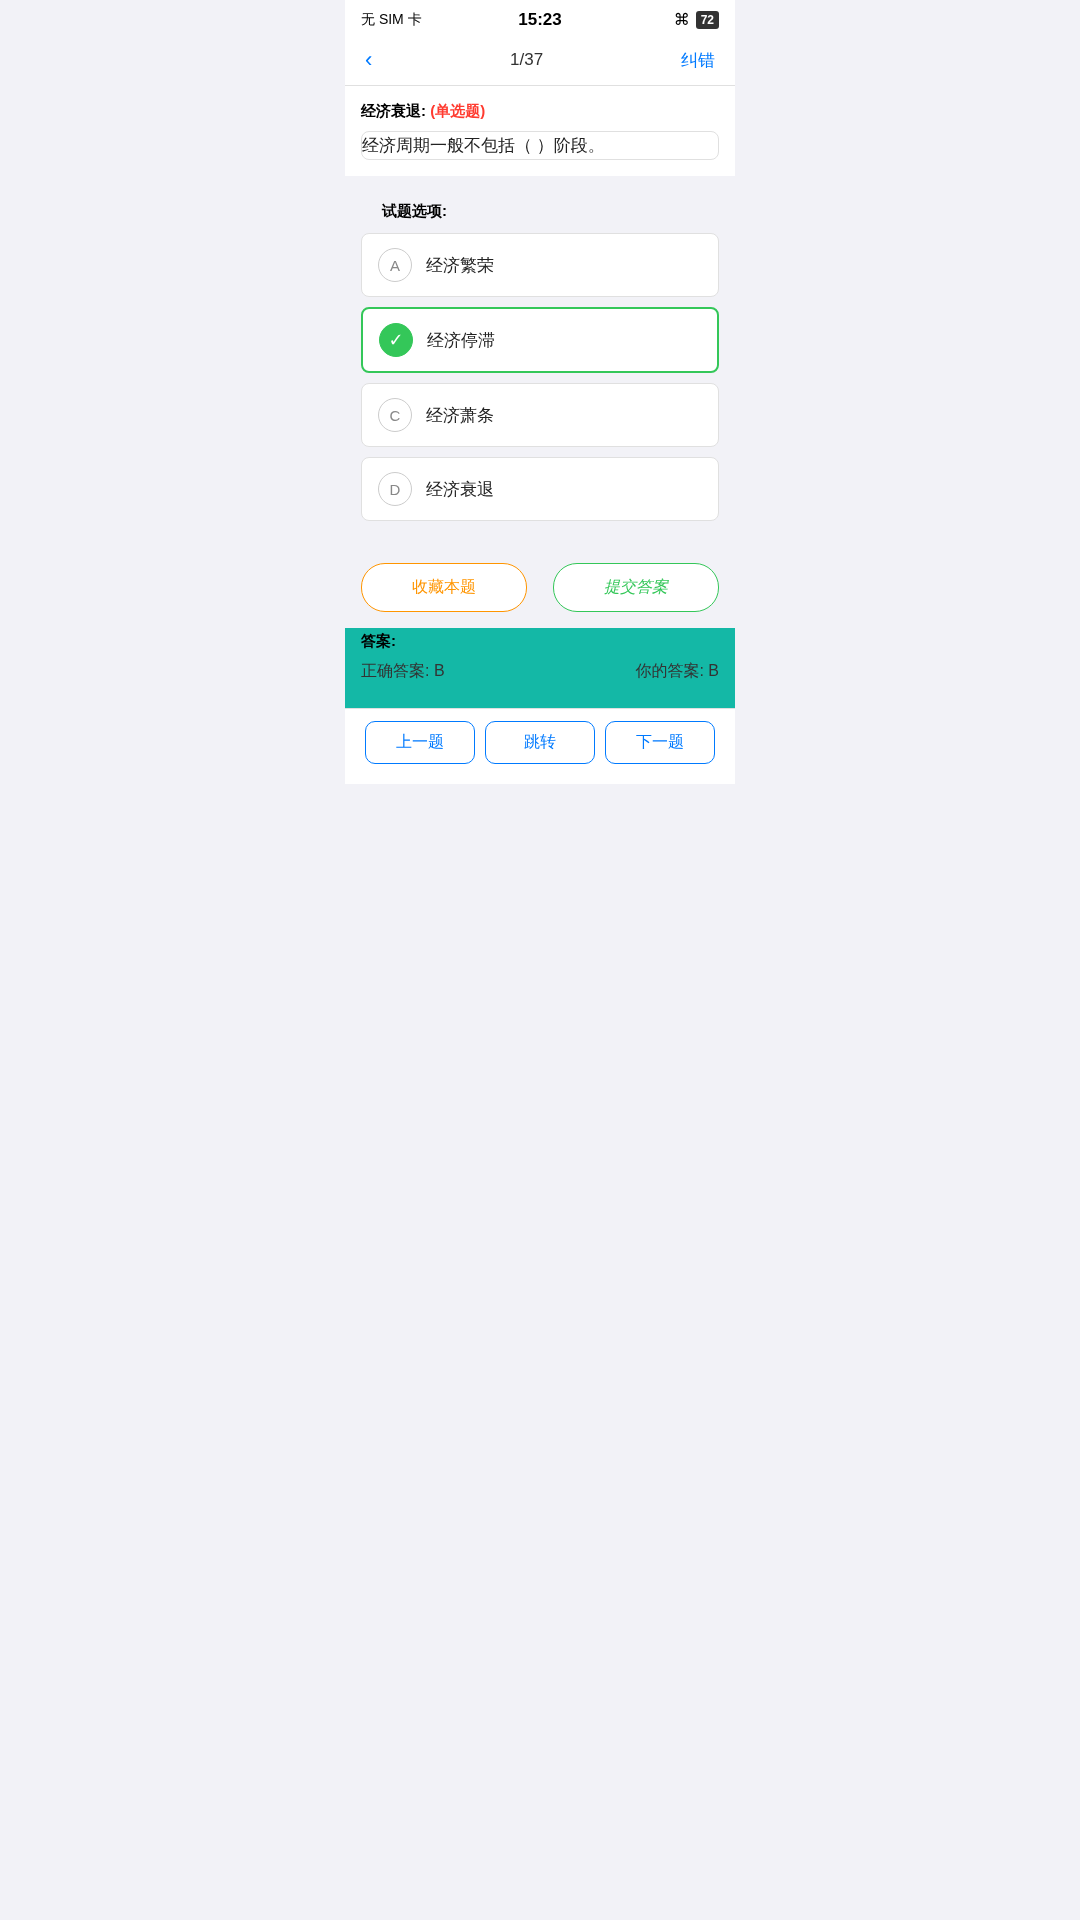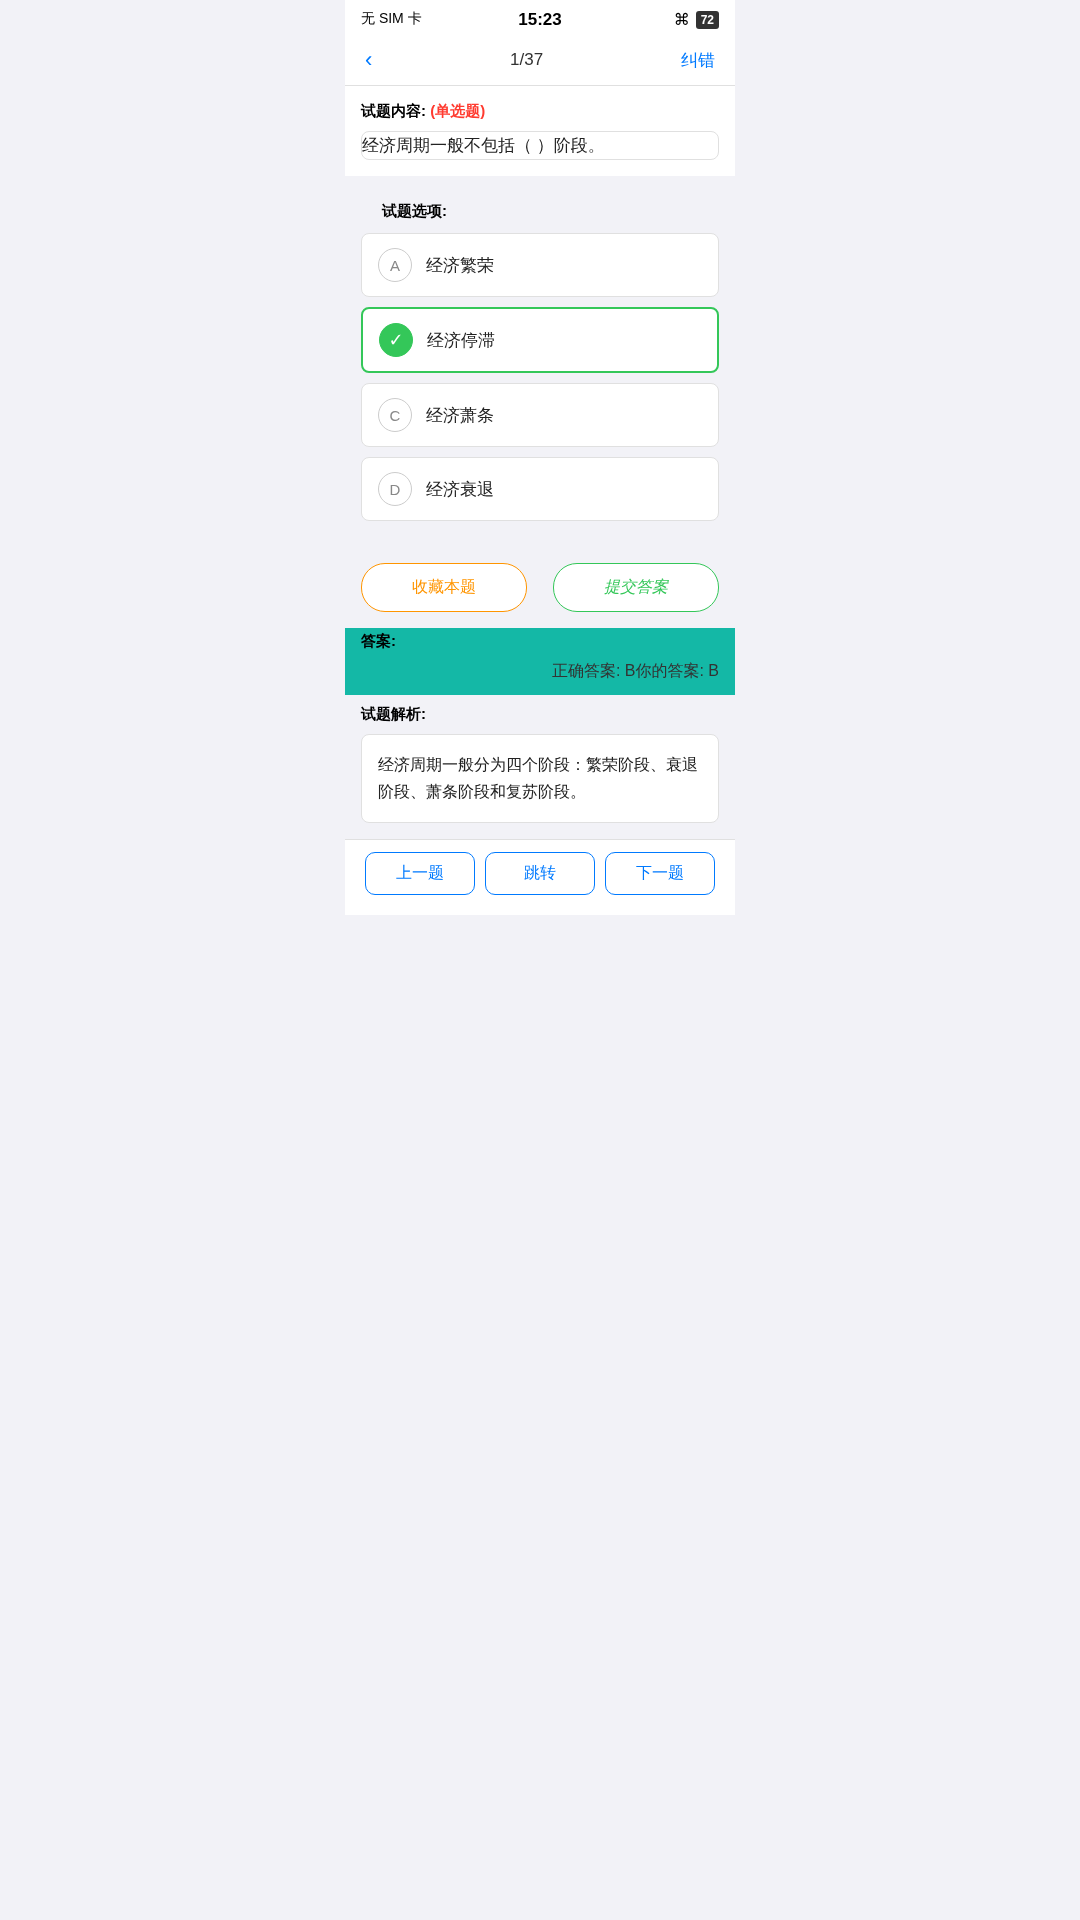--- a/index.html
+++ b/index.html
@@ -9,21 +9,21 @@
       background: #f2f2f7;
       width: 390px;
       min-height: 692px;
       margin: 0 auto;
       font-size: 16px;
       color: #000;
     }
     .status-bar {
       background: #fff;
       display: flex;
-      align-items: flex-start;
+      align-items: center;
       justify-content: space-between;
       padding: 10px 16px 6px;
       font-size: 16px;
       font-weight: 500;
     }
     .status-bar .time {
       font-size: 17px;
       font-weight: 600;
       position: absolute;
       left: 50%;
@@ -181,24 +181,24 @@
       padding: 4px 16px 10px;
     }
     .answer-label {
       font-size: 15px;
       font-weight: 600;
       color: #000;
       margin-bottom: 10px;
     }
     .answer-row {
       display: flex;
-      justify-content: flex-end;
+      justify-content: space-between;
       font-size: 16px;
       color: #333;
-      margin-bottom: 3px;
+      margin-bottom: 16px;
     }
     .analysis-section {
       background: #f2f2f7;
       padding: 10px 16px 16px;
     }
     .analysis-label {
       font-size: 15px;
       font-weight: 600;
       color: #000;
       margin-bottom: 10px;
@@ -248,21 +248,21 @@
 <div class="nav-bar">
   <span class="nav-back">‹</span>
   <span class="nav-title">1/37</span>
   <span class="nav-action">纠错</span>
 </div>
 
 <div class="content">
 
   <div class="section">
     <div class="section-label">
-      <span>试题内容:</span>
+      <span>经济衰退:</span>
       <span class="type-badge">(单选题)</span>
     </div>
     <div class="question-box">经济周期一般不包括（    ）阶段。</div>
   </div>
 
   <div class="options-section">
     <div class="options-label">试题选项:</div>
 
     <div class="option-item">
       <div class="option-circle">A</div>
@@ -291,24 +291,20 @@
   </div>
 
   <div class="answer-section">
     <div class="answer-label">答案:</div>
     <div class="answer-row">
       <span>正确答案: B</span>
       <span>你的答案: B</span>
     </div>
   </div>
 
-  <div class="analysis-section">
-    <div class="analysis-label">试题解析:</div>
-    <div class="analysis-box">经济周期一般分为四个阶段：繁荣阶段、衰退阶段、萧条阶段和复苏阶段。</div>
-  </div>
 
 </div>
 
 <div class="bottom-bar">
   <div class="bottom-btn">上一题</div>
   <div class="bottom-btn">跳转</div>
   <div class="bottom-btn">下一题</div>
 </div>
 
 </body></html>

